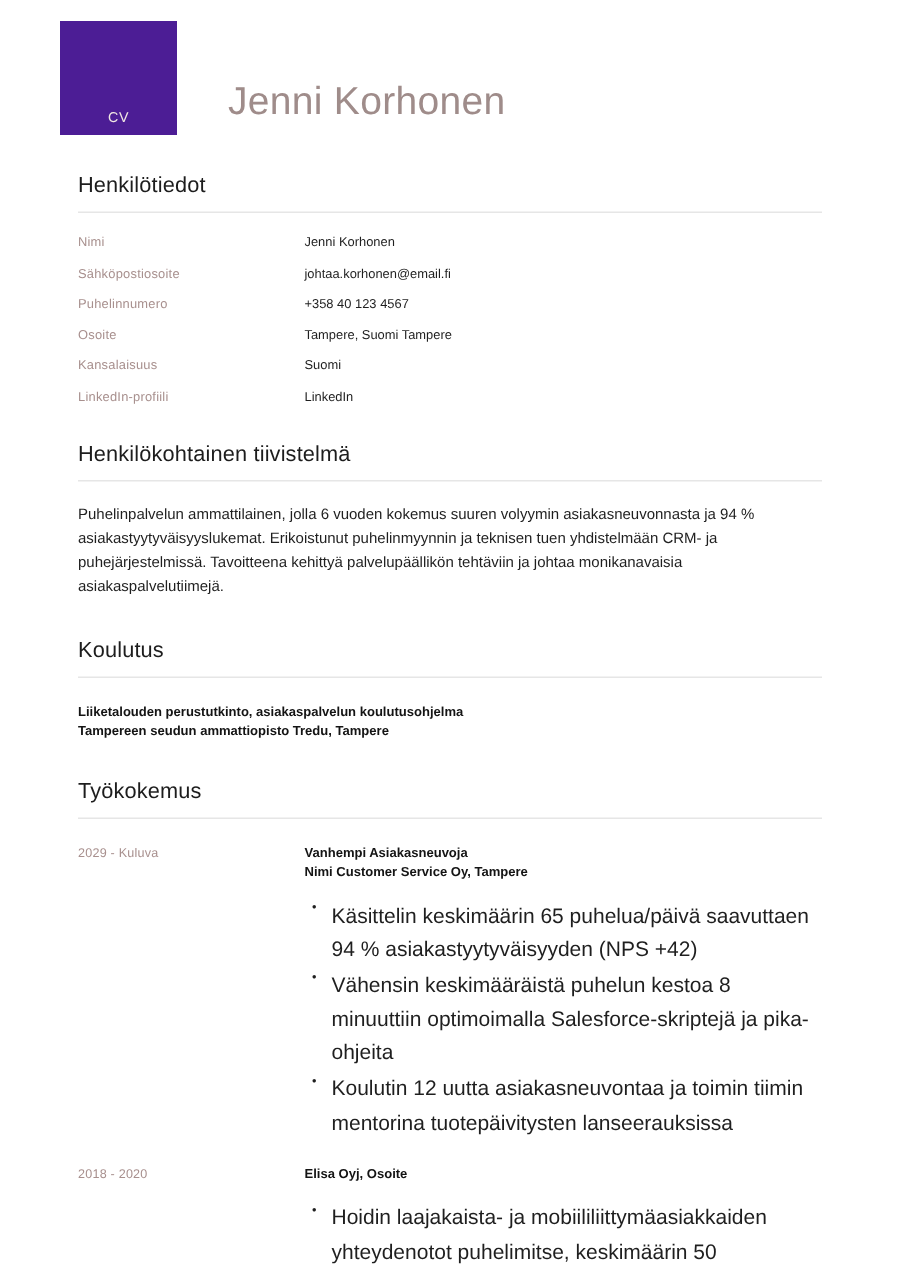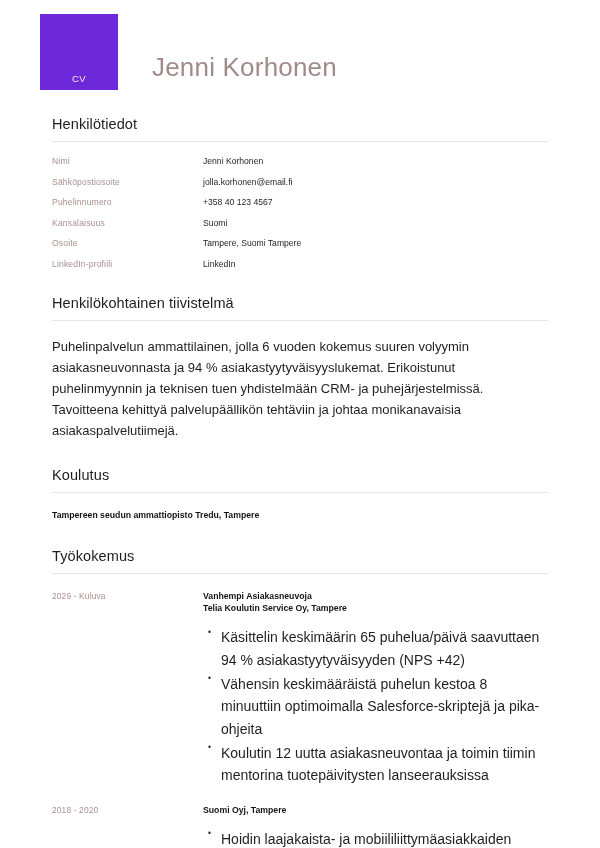--- a/index.html
+++ b/index.html
@@ -26,21 +26,21 @@
   
   .header {
     display: flex;
     align-items: flex-end;
     padding: 0 0 0 0;
     height: 90px;
   }
   .cv-block {
     width: 78px;
     height: 76px;
-    background: #6d28d9;
+    background: #4c1d95;
     margin-left: 40px;
     position: relative;
     flex: 0 0 auto;
   }
   .cv-block-label {
     position: absolute;
     bottom: 6px;
     left: 0;
     right: 0;
     text-align: center;
@@ -97,21 +97,21 @@
     letter-spacing: 0.15px;
   }
   .info-value {
     font-size: 8.6px;
     color: #1f1f1f;
   }
 
   
   .summary-text {
     margin-top: 15px;
-    font-size: 13px;
+    font-size: 10px;
     line-height: 1.62;
     color: #1f1f1f;
     text-align: left;
   }
 
   
   .entry {
     display: flex;
     margin-top: 16px;
   }
@@ -181,84 +181,85 @@
       <div class="section-rule"></div>
       <div class="info-table">
 
         <div class="info-row">
           <div class="info-label">Nimi</div>
           <div class="info-value">Jenni Korhonen</div>
         </div>
 
         <div class="info-row">
           <div class="info-label">Sähköpostiosoite</div>
-          <div class="info-value">jolla.korhonen@email.fi</div>
+          <div class="info-value">johtaa.korhonen@email.fi</div>
         </div>
 
         <div class="info-row">
           <div class="info-label">Puhelinnumero</div>
           <div class="info-value">+358 40 123 4567</div>
         </div>
 
         <div class="info-row">
+          <div class="info-label">Osoite</div>
+          <div class="info-value">Tampere, Suomi Tampere</div>
+        </div>
+
+        <div class="info-row">
           <div class="info-label">Kansalaisuus</div>
           <div class="info-value">Suomi</div>
         </div>
 
         <div class="info-row">
-          <div class="info-label">Osoite</div>
-          <div class="info-value">Tampere, Suomi Tampere</div>
-        </div>
-
-        <div class="info-row">
           <div class="info-label">LinkedIn-profiili</div>
           <div class="info-value">LinkedIn</div>
         </div>
 
       </div>
     </div>
 
     <div class="section">
       <div class="section-title">Henkilökohtainen tiivistelmä</div>
       <div class="section-rule"></div>
       <div class="summary-text">Puhelinpalvelun ammattilainen, jolla 6 vuoden kokemus suuren volyymin asiakasneuvonnasta ja 94 % asiakastyytyväisyyslukemat. Erikoistunut puhelinmyynnin ja teknisen tuen yhdistelmään CRM- ja puhejärjestelmissä. Tavoitteena kehittyä palvelupäällikön tehtäviin ja johtaa monikanavaisia asiakaspalvelutiimejä.</div>
     </div>
 
     <div class="section">
       <div class="section-title">Koulutus</div>
       <div class="section-rule"></div>
 
       <div class="entry">
         <div class="entry-body">
+          <div class="entry-title">Liiketalouden perustutkinto, asiakaspalvelun koulutusohjelma</div>
           <div class="entry-org">Tampereen seudun ammattiopisto Tredu, Tampere</div>
         </div>
       </div>
     </div>
 
     <div class="section section-work">
       <div class="section-title">Työkokemus</div>
       <div class="section-rule"></div>
 
       <div class="entry">
         <div class="entry-dates">2029 - Kuluva</div>
         <div class="entry-body">
           <div class="entry-title">Vanhempi Asiakasneuvoja</div>
-          <div class="entry-org">Telia Koulutin Service Oy, Tampere</div>
+          <div class="entry-org">Nimi Customer Service Oy, Tampere</div>
           <ul class="entry-bullets">
             <li>Käsittelin keskimäärin 65 puhelua/päivä saavuttaen 94 % asiakastyytyväisyyden (NPS +42)</li>
             <li>Vähensin keskimääräistä puhelun kestoa 8 minuuttiin optimoimalla Salesforce-skriptejä ja pika-ohjeita</li>
             <li>Koulutin 12 uutta asiakasneuvontaa ja toimin tiimin mentorina tuotepäivitysten lanseerauksissa</li>
           </ul>
         </div>
       </div>
 
       <div class="entry">
         <div class="entry-dates">2018 - 2020</div>
         <div class="entry-body">
-          <div class="entry-org">Suomi Oyj, Tampere</div>
+          <div class="entry-org">Elisa Oyj, Osoite</div>
           <ul class="entry-bullets">
             <li>Hoidin laajakaista- ja mobiililiittymäasiakkaiden yhteydenotot puhelimitse, keskimäärin 50 puhelua/päivä</li>
           </ul>
         </div>
       </div>
 
     </div>
 
   </div>
 </div>

